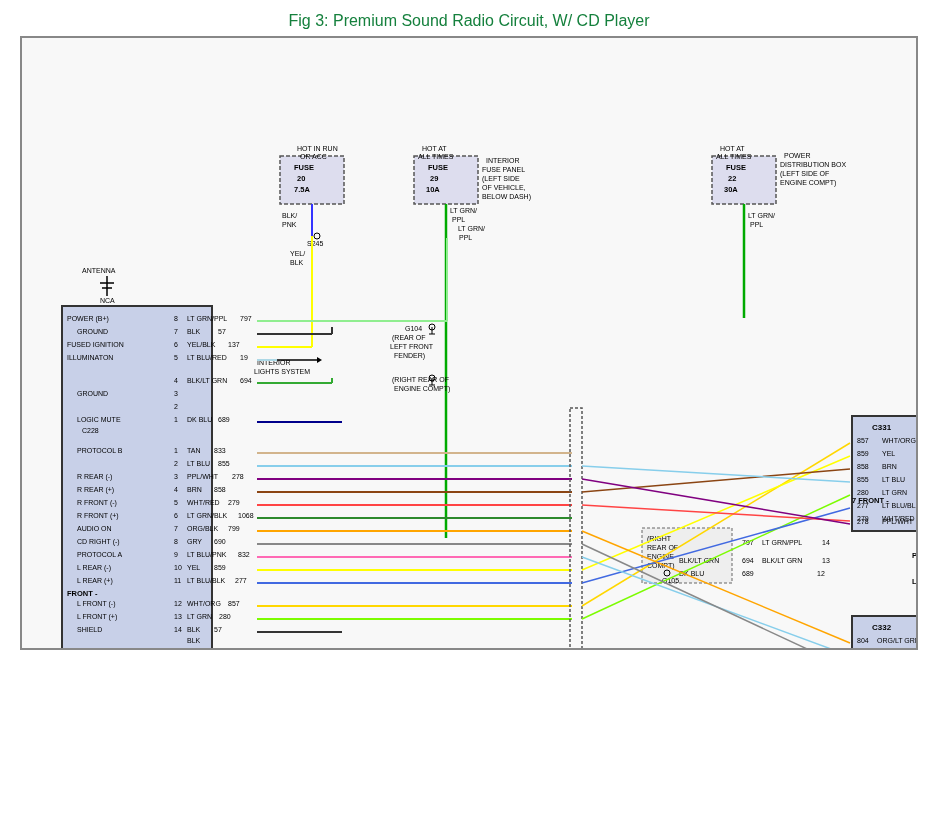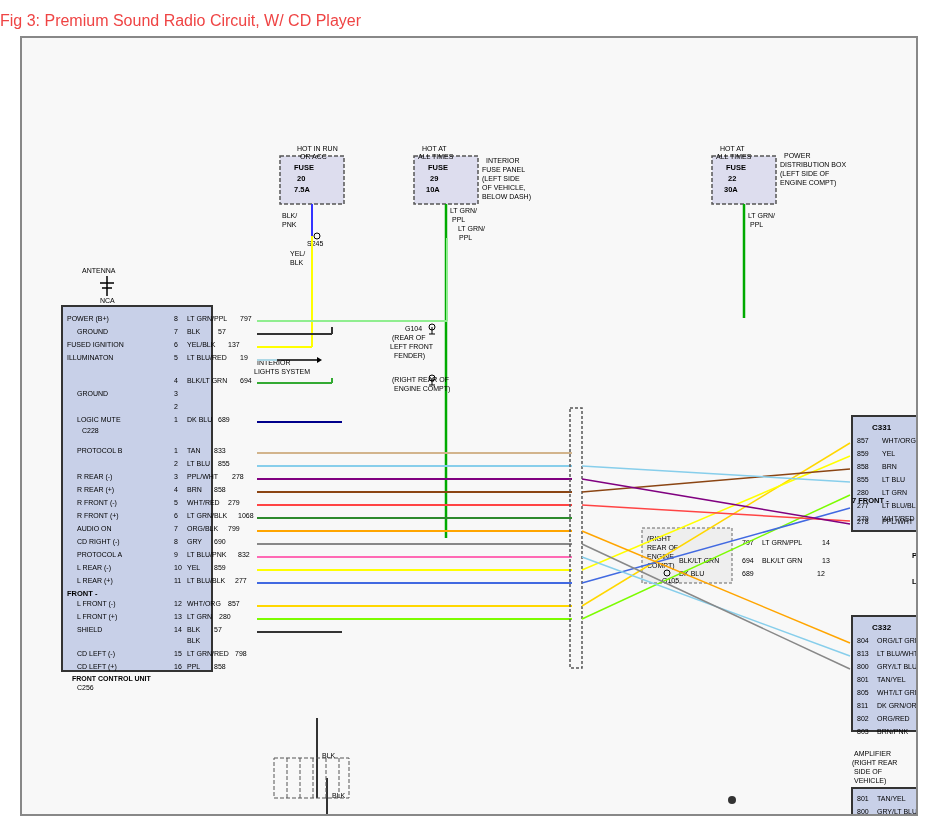--- a/index.html
+++ b/index.html
@@ -5,32 +5,32 @@
     * { margin: 0; padding: 0; box-sizing: border-box; }
     body {
       width: 938px;
       height: 837px;
       background: #fff;
       font-family: Arial, sans-serif;
       font-size: 9px;
       overflow: hidden;
     }
     #main-title {
-      text-align: left;
+      text-align: center;
       font-size: 16px;
-      color: #ef4444;
+      color: #15803d;
       padding: 12px 0 6px 0;
       font-weight: normal;
     }
     #diagram-container {
       margin: 0 20px;
       border: 2px solid #888;
       background: #f8f8f8;
       position: relative;
-      height: 780px;
+      height: 614px;
       overflow: hidden;
     }
     
     #wire-svg {
       position: absolute;
       top: 0; left: 0;
       width: 100%; height: 100%;
       pointer-events: none;
     }
   </style>

